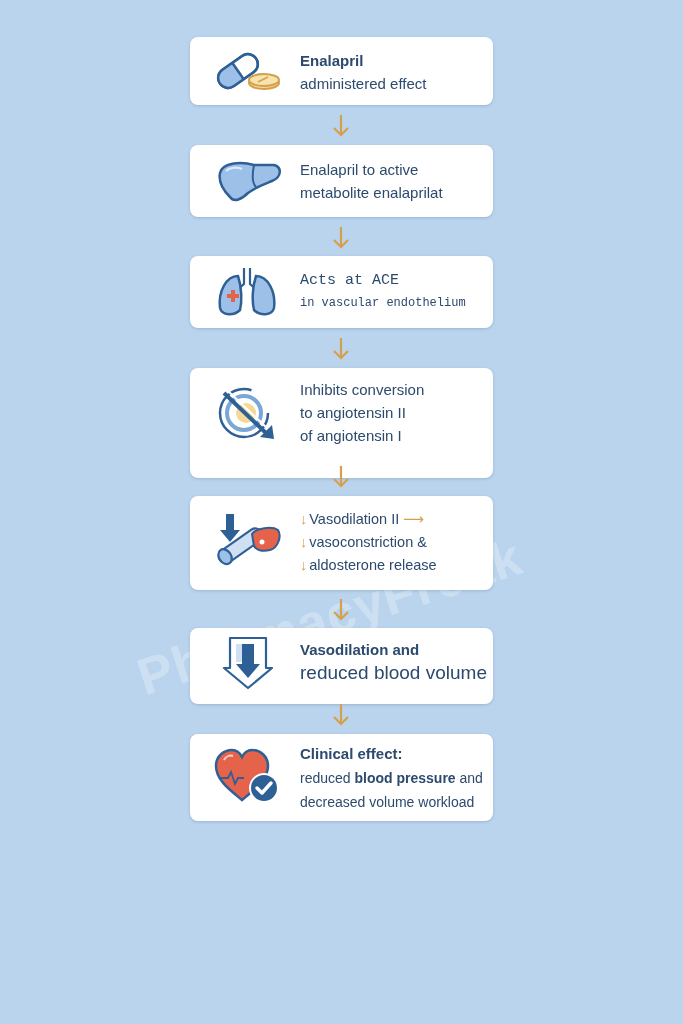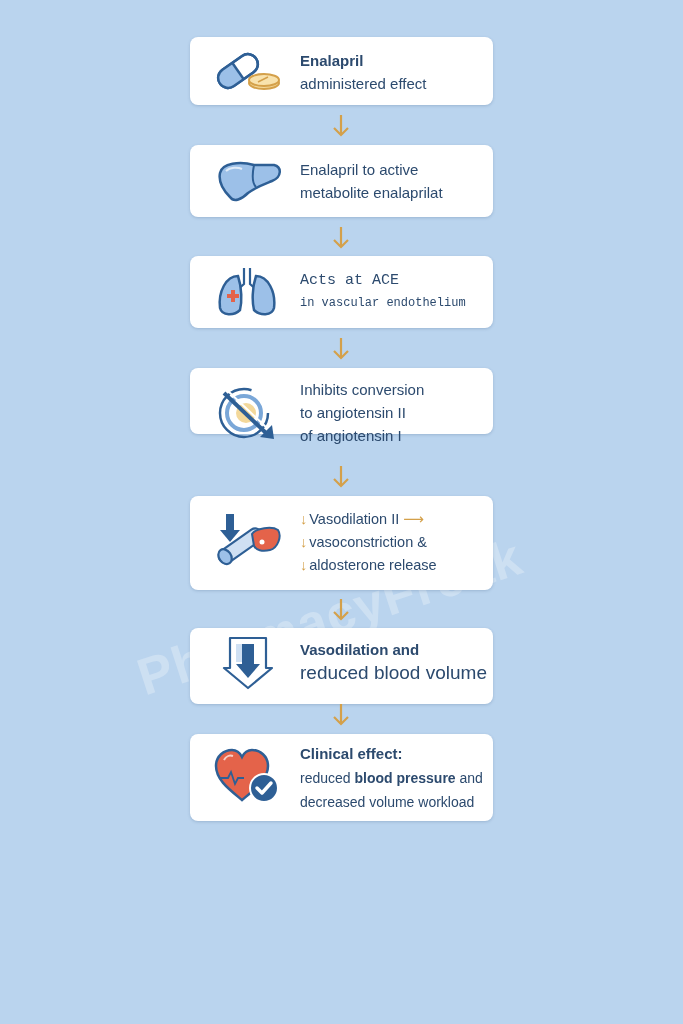--- a/index.html
+++ b/index.html
@@ -126,21 +126,21 @@
       <span class="line">Acts at ACE</span>
       <span class="line" style="font-size:12px;">in vascular endothelium</span>
     </div>
   </div>
 
   <svg class="arrow" style="top:336px;" viewBox="0 0 22 26">
     <line x1="11" y1="2" x2="11" y2="22" stroke="#d4a04a" stroke-width="2.2"></line>
     <polyline points="4,15 11,22 18,15" fill="none" stroke="#d4a04a" stroke-width="2.2"></polyline>
   </svg>
 
-  <div class="card" style="top:368px;height:66px;text-decoration:underline;">
+  <div class="card" style="top:368px;height:110px;text-decoration:underline;">
     <div class="icon" style="top:17px;">
       <svg width="72" height="56" viewBox="0 0 72 56">
         <circle cx="32" cy="28" r="24" fill="none" stroke="#2e5f95" stroke-width="2.5" stroke-dasharray="120 30"></circle>
         <circle cx="32" cy="28" r="17" fill="none" stroke="#7aa7d8" stroke-width="4"></circle>
         <circle cx="34" cy="28" r="10" fill="#f3d89a"></circle>
         <line x1="12" y1="8" x2="54" y2="48" stroke="#2e5f95" stroke-width="4"></line>
         <line x1="16" y1="6" x2="56" y2="44" stroke="#ffffff" stroke-width="2"></line>
         <polygon points="62,54 48,52 60,40" fill="#2e5f95"></polygon>
       </svg>
     </div>

